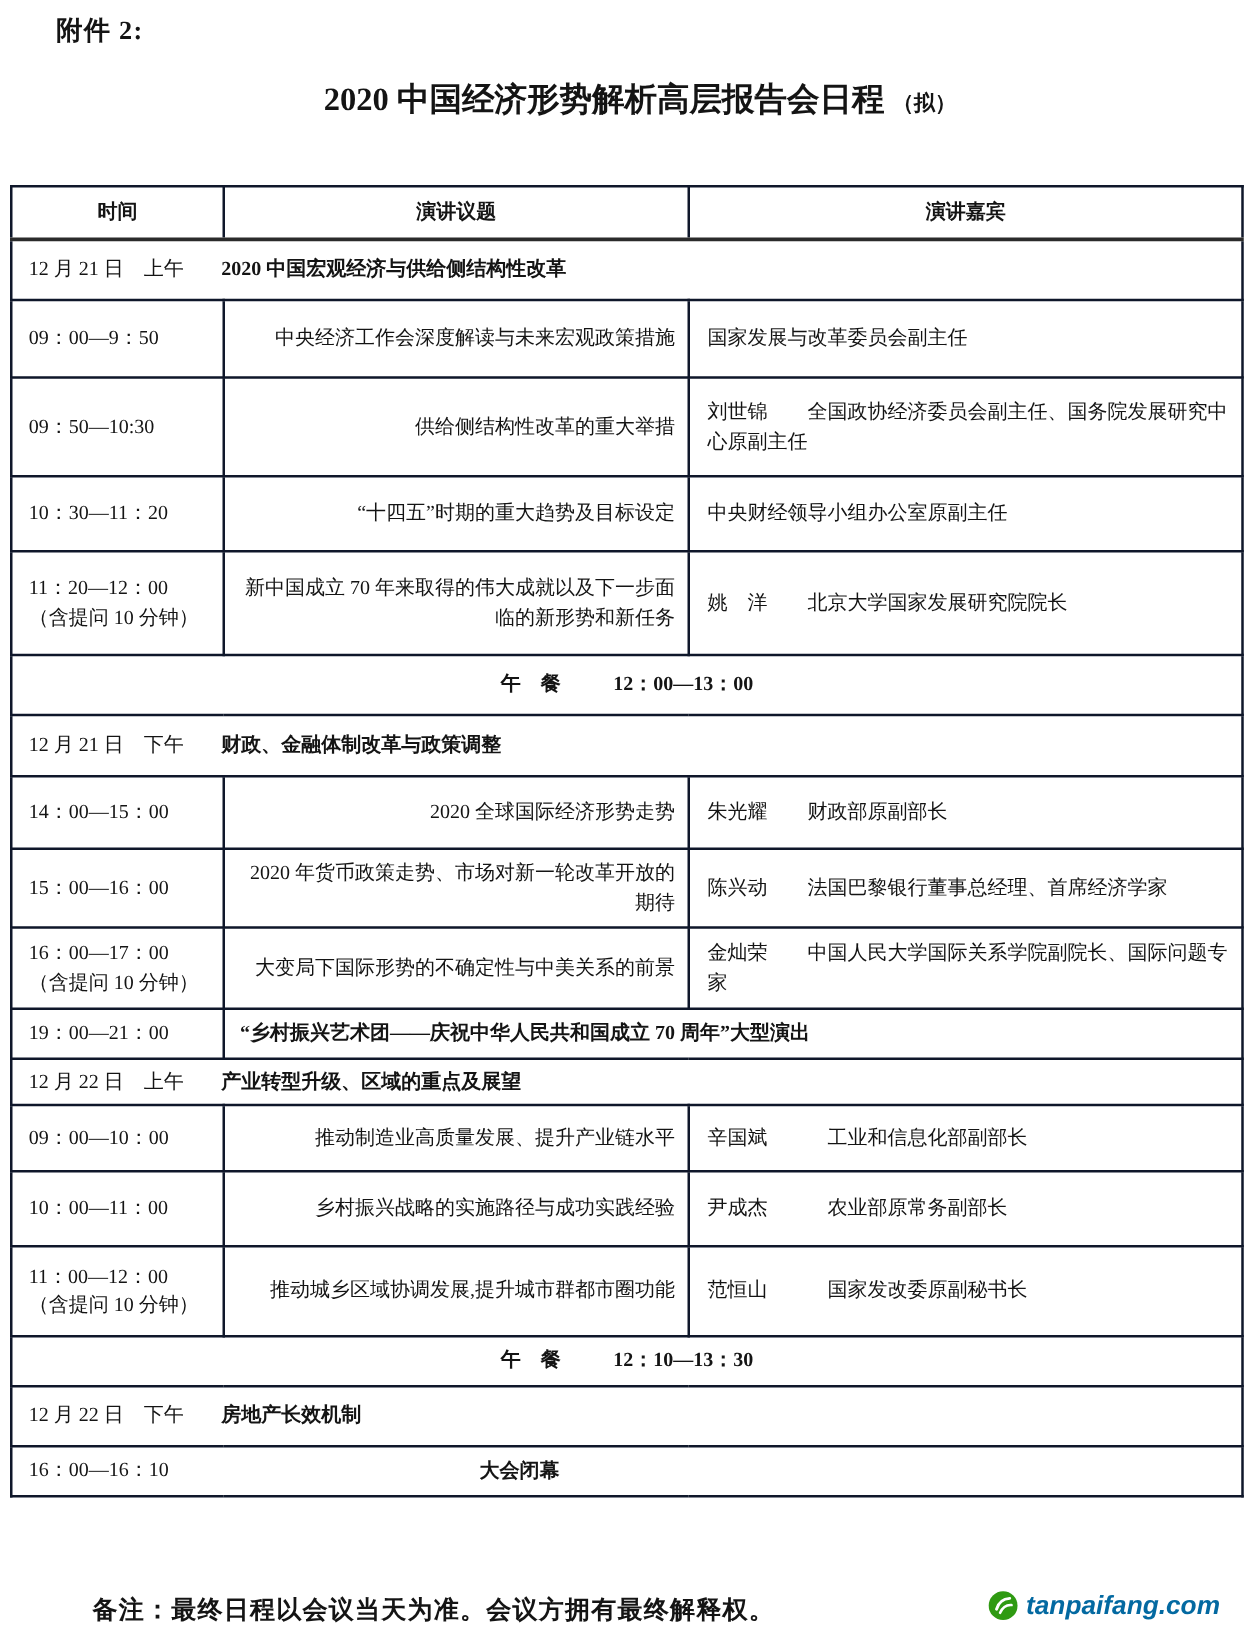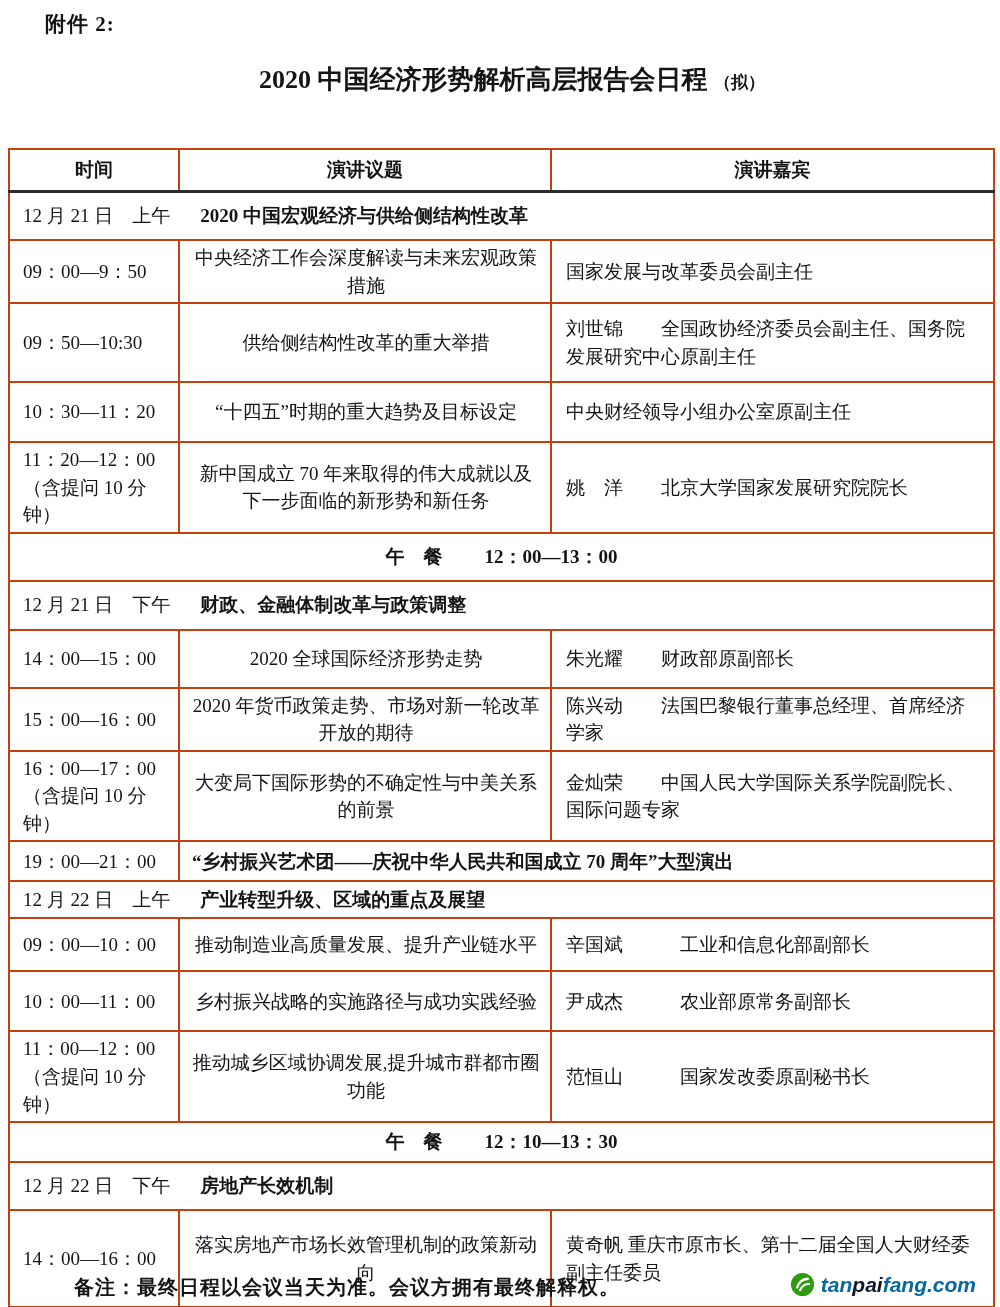--- a/index.html
+++ b/index.html
@@ -6,25 +6,25 @@
   html,body { margin:0; padding:0; background:#ffffff; }
   body { font-family:"Liberation Serif","DejaVu Serif",serif; color:#141414; }
   .page { position:relative; width:1000px; height:1307px; background:#ffffff; overflow:hidden; }
 
   .attachment { position:absolute; top:10px; left:45px; font-size:21px; font-weight:bold; letter-spacing:1px; }
   .doc-title { position:absolute; top:50px; left:0; width:100%; margin:12px; text-align:center; font-size:26px; font-weight:bold; }
   .doc-title .title-note { font-size:17px; font-weight:bold; }
 
   table.agenda { position:absolute; top:148px; left:8px; width:985px; border-collapse:collapse; table-layout:fixed; border:2px solid #2b2b2b; }
   col.c1 { width:170px; } col.c2 { width:372px; } col.c3 { width:443px; }
-  th, td { border:2px solid #c2410c; vertical-align:middle; font-size:19px; line-height:1.45; padding:3px 8px; }
+  th, td { border:2px solid #0f172a; vertical-align:middle; font-size:16px; line-height:1.45; padding:3px 8px; }
   thead th { font-weight:bold; text-align:center; height:42px; border-bottom:3px solid #2b2b2b; }
 
   td.time  { padding-left:13px; text-align:left; }
-  td.topic { padding-left:12px; padding-right:10px; text-align:center; }
+  td.topic { padding-left:12px; padding-right:10px; text-align:right; }
   td.guest { padding-left:14px; padding-right:10px; text-align:left; }
 
   tr.section td { padding-left:13px; }
   .sec-date { font-weight:normal; }
   .sec-topic { font-weight:bold; margin-left:30px; }
 
   tr.lunch td { text-align:center; font-weight:bold; }
   .lunch-time { margin-left:42px; }
 
   td.perf { font-weight:bold; padding-left:12px; }
@@ -37,21 +37,21 @@
   tr.rh49 td{height:49px} tr.rh53 td{height:53px} tr.rh58 td{height:58px}
   tr.rh60 td{height:60px} tr.rh62 td{height:62px} tr.rh63 td{height:63px}
   tr.rh65 td{height:65px} tr.rh72 td{height:72px} tr.rh79 td{height:79px}
   tr.rh83 td{height:83px} tr.rh97 td{height:97px}
 
   .footnote { position:absolute; left:74px; top:1274px; font-size:20px; font-weight:bold; letter-spacing:1px; }
 
   .logo { position:absolute; right:24px; top:1272px; display:flex; align-items:center; gap:6px;
           font-family:"Liberation Sans","DejaVu Sans",sans-serif; font-weight:bold; font-style:italic; font-size:21px; }
   .logo-green { color:#0369a1; }
-  .logo-blue  { color:#0f172a; }
+  .logo-blue  { color:#0369a1; }
   .logo-icon  { width:25px; height:25px; display:block; }
 </style>
 </head>
 <body>
 
 <div class="page">
 
   <div class="attachment">附件 2:</div>
 
   <h1 class="doc-title"><span>2020 中国经济形势解析高层报告会日程</span> <span class="title-note">（拟）</span></h1>
@@ -144,25 +144,20 @@
           </td>
         <td class="topic">推动城乡区域协调发展,提升城市群都市圈功能</td>
         <td class="guest">范恒山　　　国家发改委原副秘书长</td>
       </tr>
       <tr class="lunch rh40">
         <td colspan="3"><span>午　餐</span><span class="lunch-time">12：10—13：30</span></td>
       </tr>
       <tr class="section rh36">
         <td colspan="3"><span class="sec-date">12 月 22 日　下午</span><span class="sec-topic">房地产长效机制</span></td>
       </tr>
-      <tr class="rh97">
-        <td class="time">14：00—16：00</td>
-        <td class="topic">落实房地产市场长效管理机制的政策新动向</td>
-        <td class="guest">黄奇帆 重庆市原市长、第十二届全国人大财经委副主任委员</td>
-      </tr>
       <tr class="rh40">
         <td class="closing" colspan="3"><span>16：00—16：10</span><span class="closing-text">大会闭幕</span></td>
       </tr>
     </tbody>
   </table>
 
   <div class="footnote">备注：最终日程以会议当天为准。会议方拥有最终解释权。</div>
 
   <div class="logo">
     <svg class="logo-icon" viewBox="0 0 26 26" xmlns="http://www.w3.org/2000/svg">

